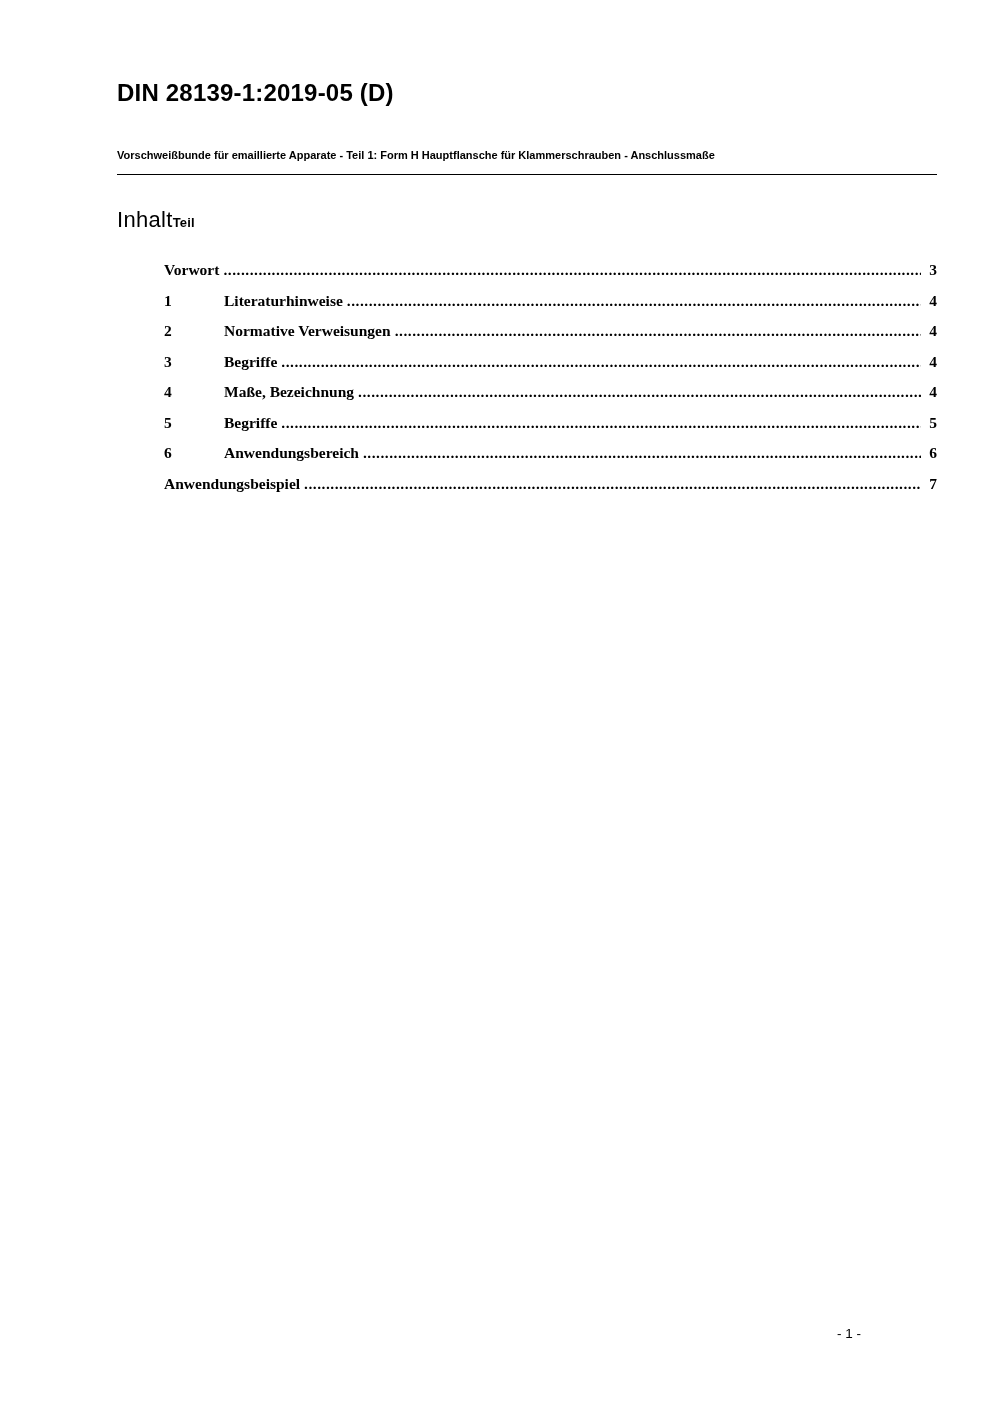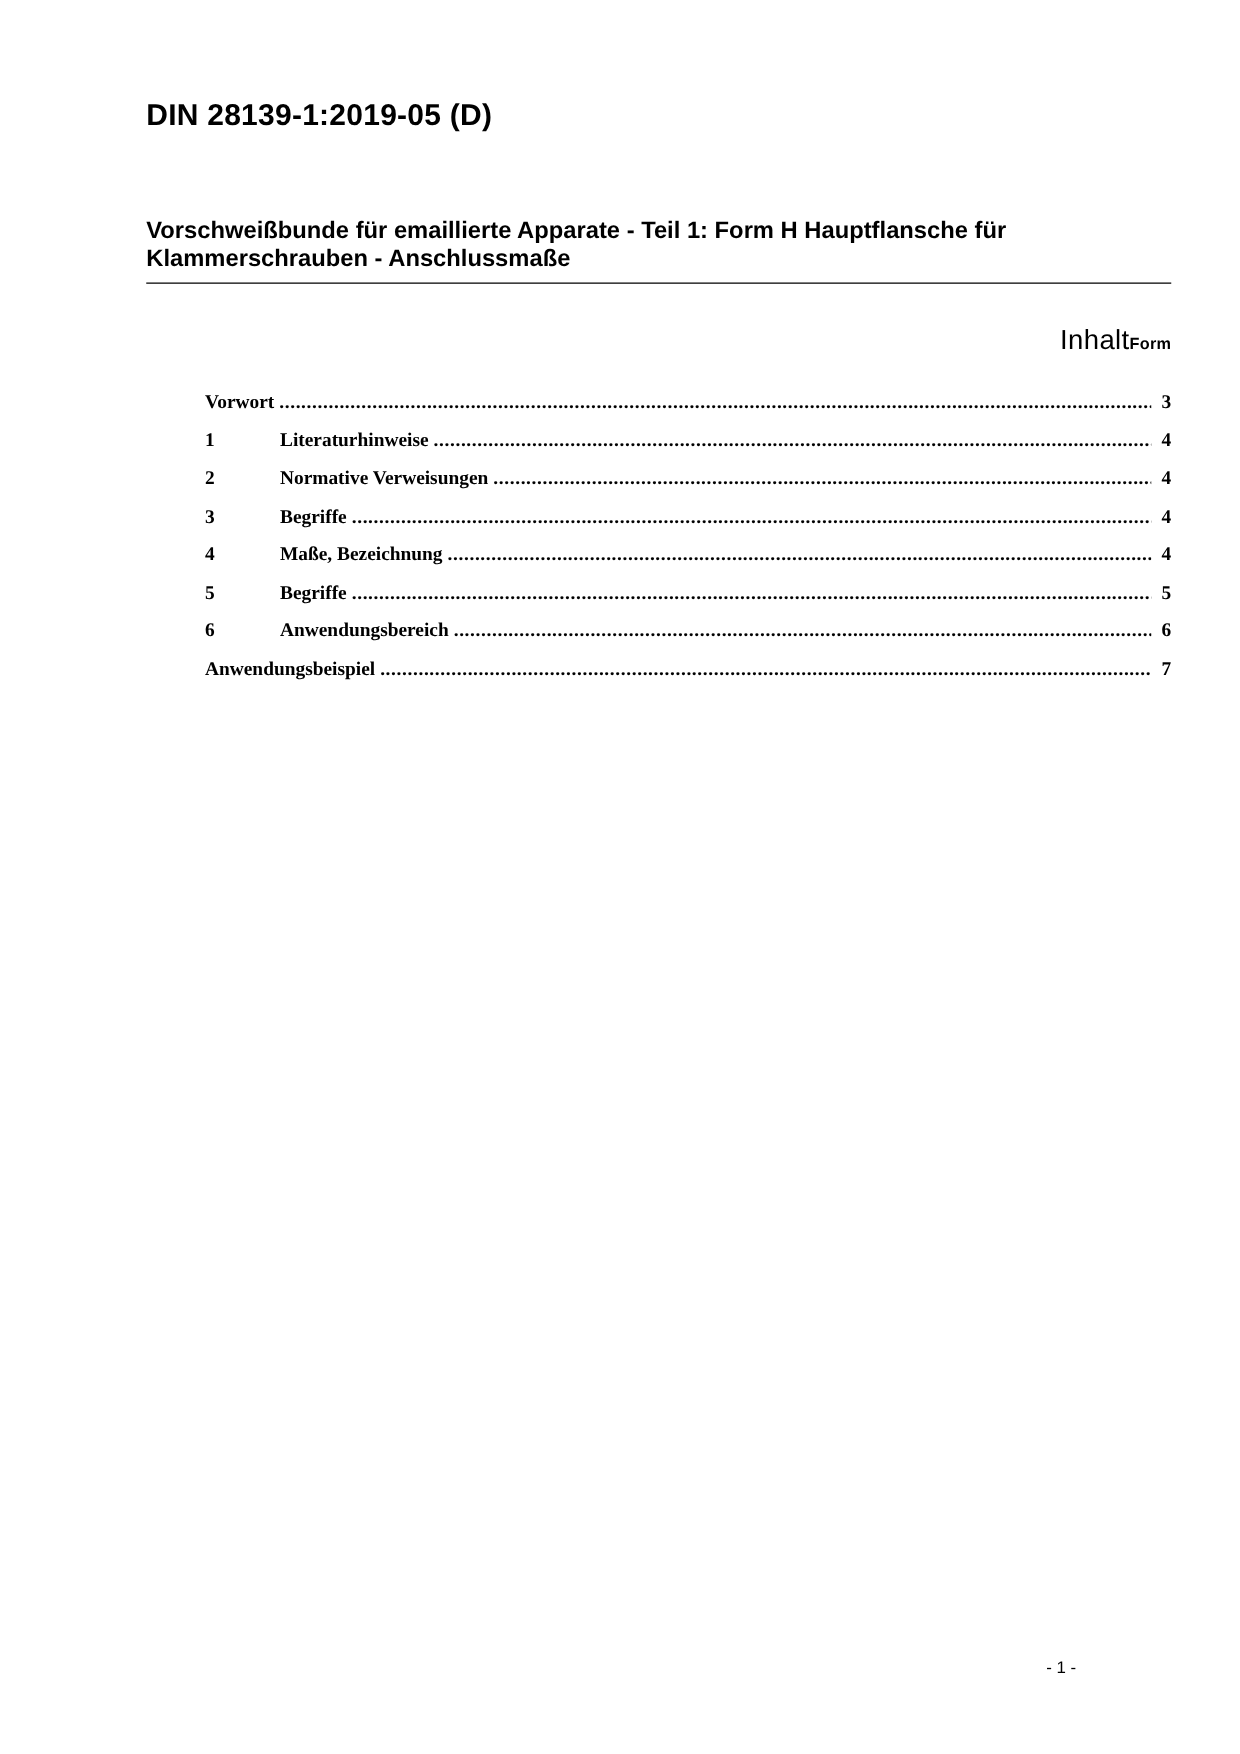--- a/index.html
+++ b/index.html
@@ -34,35 +34,35 @@
     font-family: "Liberation Sans", sans-serif;
     font-weight: bold;
     font-size: 24px;
     letter-spacing: 0.2px;
     margin: 0 0 0 0;
     line-height: 30px;
   }
   .doc-title {
     font-family: "Liberation Sans", sans-serif;
     font-weight: bold;
-    font-size: 19px;
+    font-size: 11px;
     line-height: 23px;
-    margin-top: 65px;
+    margin-top: 36px;
     width: 800px;
   }
   .rule {
     border: none;
     border-top: 1px solid #000;
     margin: 7px 0 0 0;
     width: 820px;
   }
   .toc-head {
     display: flex;
     align-items: baseline;
-    justify-content: flex-end;
+    justify-content: flex-start;
     margin-top: 32px;
     width: 820px;
   }
   .toc-head .inhalt {
     font-family: "Liberation Sans", sans-serif;
     font-size: 22px;
     font-weight: normal;
     letter-spacing: 0.3px;
   }
   .toc-head .seite {
@@ -126,21 +126,21 @@
   <div class="content">
 
     <div class="doc-number">DIN 28139-1:2019-05 (D)</div>
 
     <div class="doc-title">Vorschweißbunde für emaillierte Apparate - Teil 1: Form H Hauptflansche für Klammerschrauben - Anschlussmaße</div>
 
     <hr class="rule">
 
     <div class="toc-head">
       <div class="inhalt">Inhalt</div>
-      <div class="seite">Form</div>
+      <div class="seite">Teil</div>
     </div>
 
     <div class="toc" id="toc-list">
         <div class="toc-row">
           <span class="num wide"></span>
           <span class="label">Vorwort</span>
           <span class="dots">.........................................................................................................................................................................................................................................................................................................</span>
           <span class="page-no">3</span>
         </div>
         <div class="toc-row">

